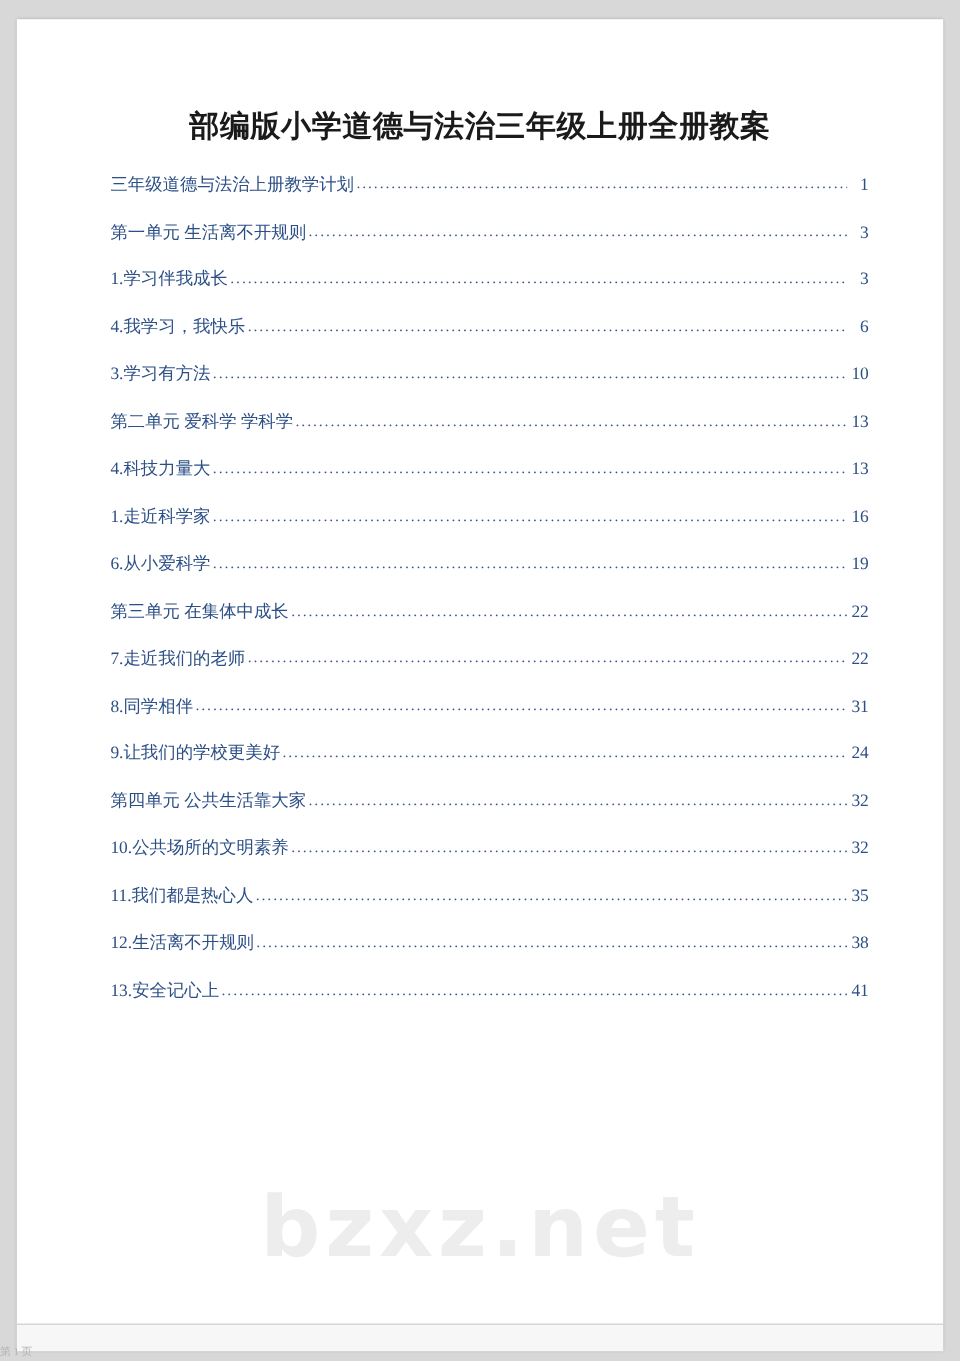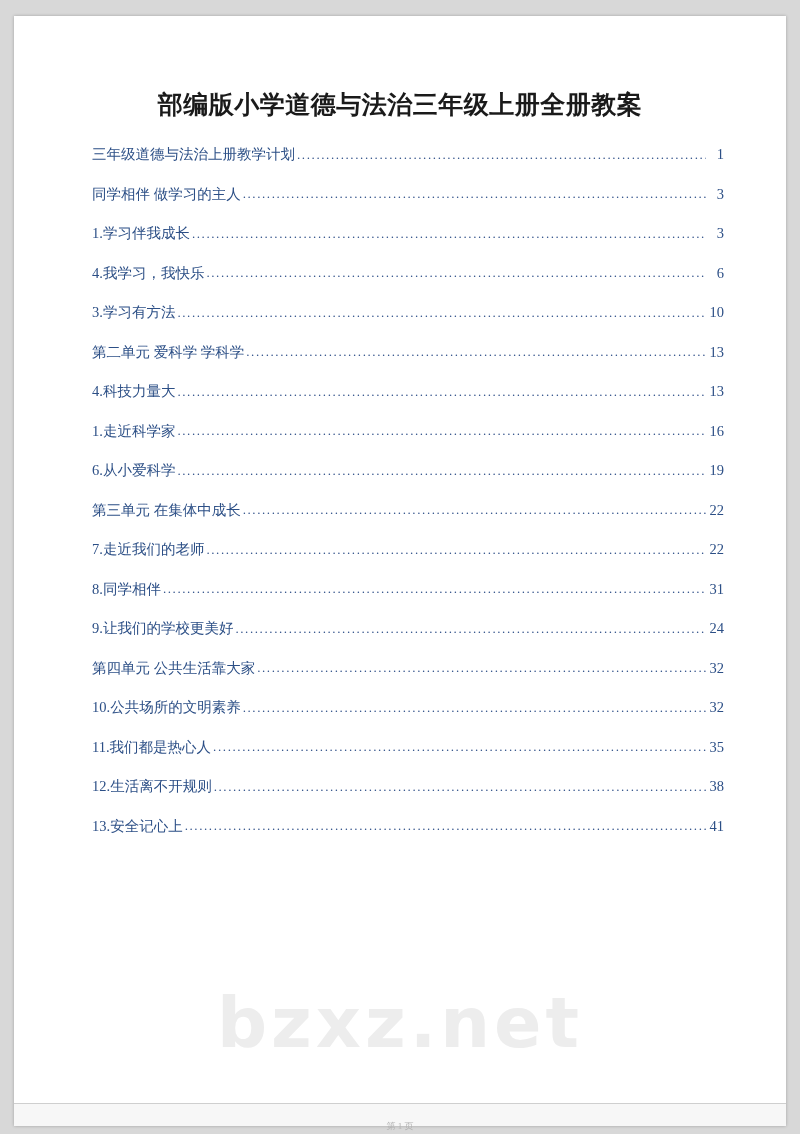--- a/index.html
+++ b/index.html
@@ -60,21 +60,20 @@
   }
 
   .toc {
     margin: 0;
     padding: 26px 62px 0 78px;
     list-style: none;
   }
 
   .toc-entry {
     display: flex;
-    align-items: flex-end;
     font-size: 14.5px;
     color: #2c4f86;
     line-height: 1;
     margin-bottom: 25px;
     white-space: nowrap;
   }
 
   .toc-entry .t-label {
     flex: 0 0 auto;
     padding-right: 2px;
@@ -120,21 +119,20 @@
     height: 22px;
     border-top: 1px solid #cfcfcf;
     background: #f7f7f7;
   }
 
   .bottom-note {
     position: absolute;
     left: 0;
     right: 0;
     bottom: 1px;
-    text-align: center;
     font-size: 9px;
     color: #b4b4b4;
   }
 
   .edge-left {
     position: absolute;
     left: 0;
     top: 0;
     width: 14px;
     height: 1134px;
@@ -163,21 +161,21 @@
       <h1 class="doc-title">部编版小学道德与法治三年级上册全册教案</h1>
 
 
       <ul class="toc" id="toc-list">
       <li class="toc-entry">
             <span class="t-label">三年级道德与法治上册教学计划</span>
             <span class="t-dots">..............................................................................................................................................</span>
             <span class="t-page">1</span>
           </li>
           <li class="toc-entry">
-            <span class="t-label">同学相伴   做学习的主人</span>
+            <span class="t-label">第一单元   生活离不开规则</span>
             <span class="t-dots">..............................................................................................................................................</span>
             <span class="t-page">3</span>
           </li>
           <li class="toc-entry">
             <span class="t-label">1.学习伴我成长</span>
             <span class="t-dots">..............................................................................................................................................</span>
             <span class="t-page">3</span>
           </li>
           <li class="toc-entry">
             <span class="t-label">4.我学习，我快乐</span>

